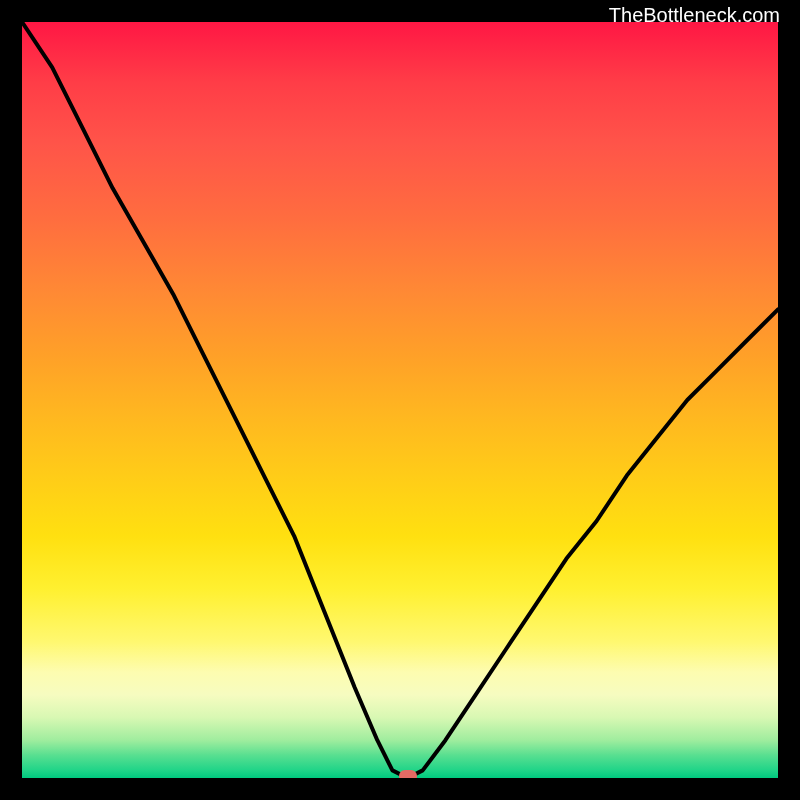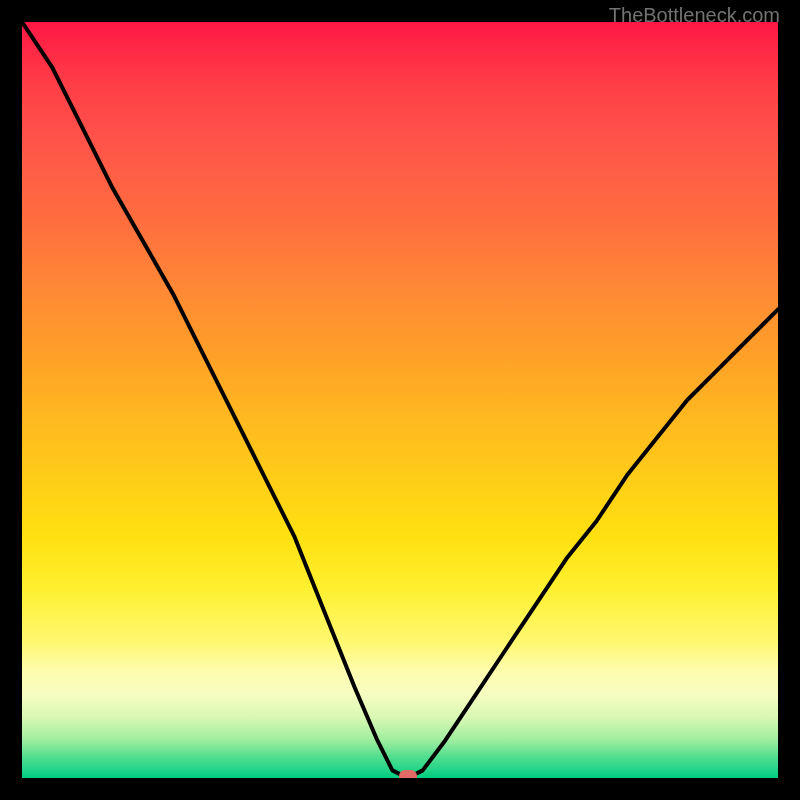--- a/index.html
+++ b/index.html
@@ -14,21 +14,21 @@
   .container {
     position: relative;
     width: 800px;
     height: 800px;
     background: #000;
   }
   .watermark {
     position: absolute;
     top: 4px;
     right: 20px;
-    color: #737373;
+    color: #ffffff;
     font-size: 20px;
     font-weight: 500;
     z-index: 10;
   }
   .plot-area {
     position: absolute;
     left: 22px;
     top: 22px;
     width: 756px;
     height: 756px;

